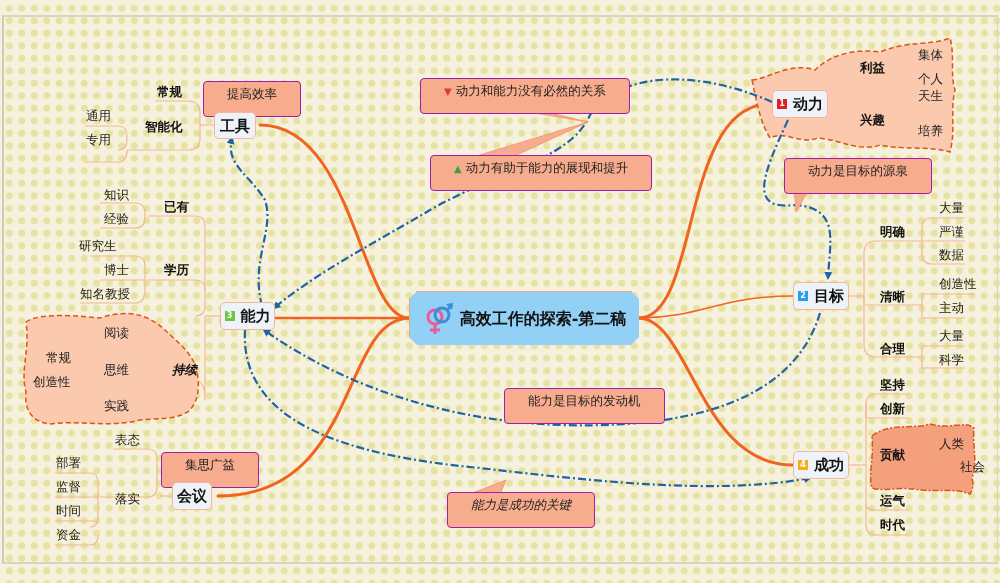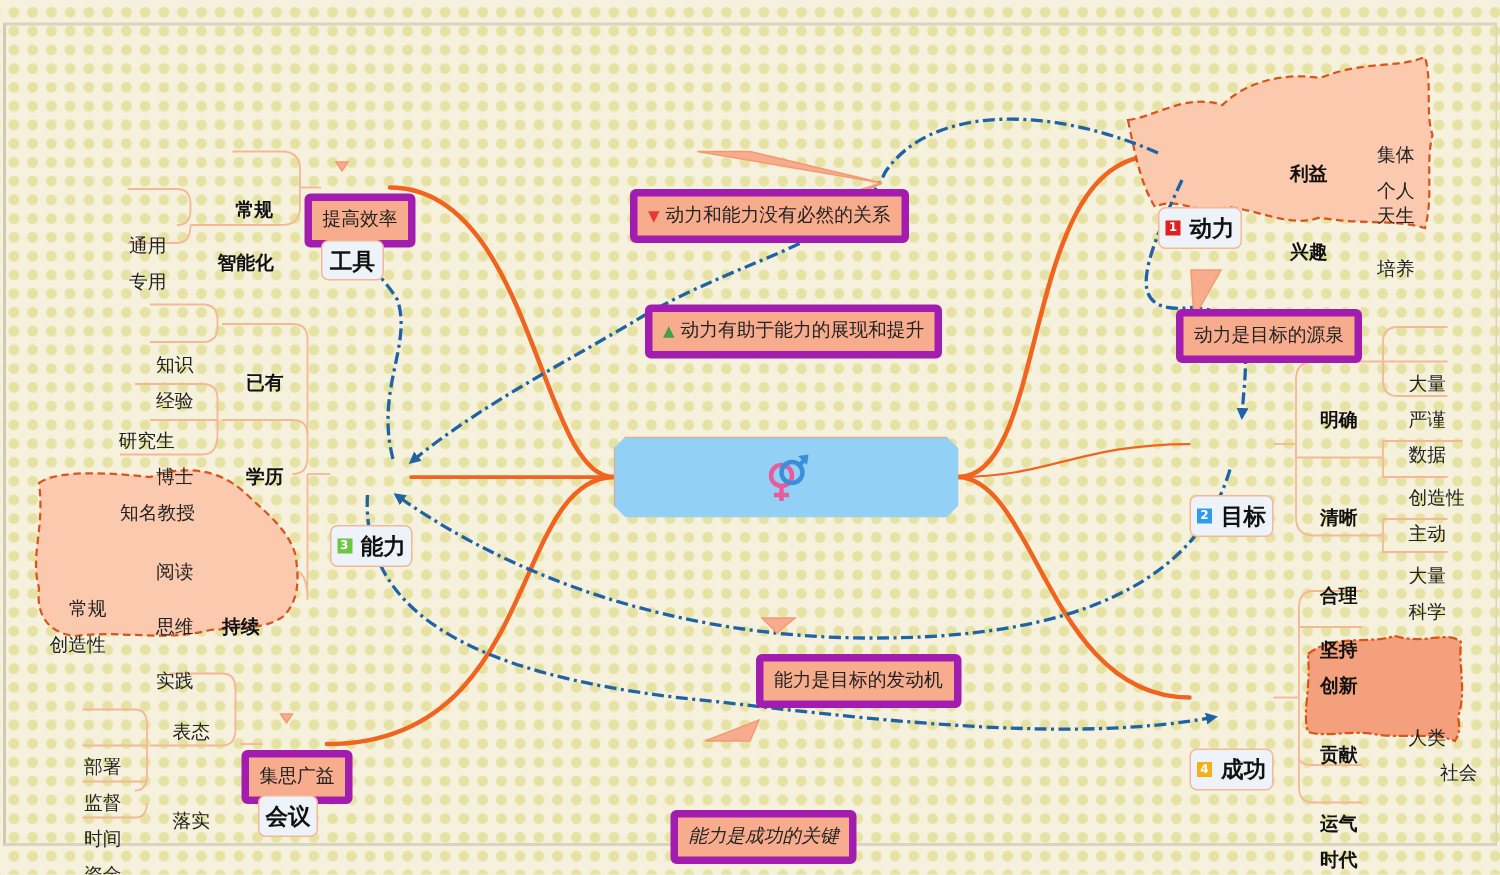--- a/index.html
+++ b/index.html
@@ -13,36 +13,36 @@
   }
   .frame {
     position:absolute; left:2px; top:15px; width:996px; height:549px;
     border-top:2px solid #d9d4bf; border-left:2px solid #cfcab3;
     border-bottom:2px solid #d9d4bf; border-right:1px solid #d9d4bf;
     box-sizing:border-box;
   }
   svg.layer { position:absolute; left:0; top:0; width:1000px; height:583px; }
   .node {
     position:absolute; box-sizing:border-box; white-space:nowrap;
-    font-size:13px; line-height:16px; color:#222;margin-top:48px;
+    font-size:13px; line-height:16px; color:#222;
   }
   .main {
     background:#eef3f9; border:1.5px solid #f3b79a; border-radius:5px;
     font-weight:bold; font-size:15px; color:#111;
     display:flex; align-items:center; justify-content:center; gap:6px;
   }
   .badge {
     display:inline-block; width:10px; height:10px; font-size:8px; line-height:10px;
     text-align:center; color:#fff; font-weight:bold;
   }
   .sub { font-size:12.5px; color:#222; }
   .bold { font-weight:bold; color:#111; }
   .callout {
-    background:#f7ad8d; border:5px solid #a21caf; border-radius:4px;
-    font-size:12.5px; color:#222; padding:0 7px; height:36px; line-height:24px;
+    background:#f7ad8d; border:1px solid #a21caf; border-radius:4px;
+    font-size:12.5px; color:#222; padding:0 23px; height:36px; line-height:24px;
   }
   .central {
     position:absolute; left:409px; top:291px; width:230px; height:54px;
     background:#92d0f5; border:1px solid #e4a98c;
     clip-path:polygon(8px 0,222px 0,230px 8px,230px 46px,222px 54px,8px 54px,0 46px,0 8px);
     display:flex; align-items:center; justify-content:center; gap:6px;
     font-weight:bold; font-size:16px; color:#111;
   }
 </style>
 </head>
@@ -143,20 +143,21 @@
 
 <div class="central">
   <svg width="30" height="34" viewBox="0 0 30 34">
     <circle cx="11" cy="15" r="7" fill="none" stroke="#e95c9a" stroke-width="3"></circle>
     <line x1="11" y1="22" x2="11" y2="32" stroke="#e95c9a" stroke-width="3"></line>
     <line x1="6" y1="28" x2="16" y2="28" stroke="#e95c9a" stroke-width="3"></line>
     <circle cx="18" cy="13" r="7" fill="none" stroke="#3a8fd8" stroke-width="3"></circle>
     <line x1="23" y1="8" x2="28" y2="3" stroke="#3a8fd8" stroke-width="3"></line>
     <polygon points="22,2 29,1 28,8" fill="#3a8fd8"></polygon>
   </svg>
+  <span>高效工作的探索-第二稿</span>
 </div>
 
 <div class="node callout" style="left:203px;top:81px;">提高效率</div>
 <div class="node main" style="left:214px;top:112px;width:42px;height:27px;">
   <span>工具</span>
 </div>
 <div class="node sub bold" style="left:157px;top:84px;">常规</div>
 <div class="node sub bold" style="left:145px;top:119px;">智能化</div>
 <div class="node sub" style="left:86px;top:108px;">通用</div>
 <div class="node sub" style="left:86px;top:132px;">专用</div>
@@ -165,21 +166,21 @@
   <span class="badge" style="background:#6cc644;">3</span>
   <span>能力</span>
 </div>
 <div class="node sub bold" style="left:164px;top:199px;">已有</div>
 <div class="node sub" style="left:104px;top:187px;">知识</div>
 <div class="node sub" style="left:104px;top:211px;">经验</div>
 <div class="node sub bold" style="left:164px;top:262px;">学历</div>
 <div class="node sub" style="left:79px;top:238px;">研究生</div>
 <div class="node sub" style="left:104px;top:262px;">博士</div>
 <div class="node sub" style="left:80px;top:286px;">知名教授</div>
-<div class="node sub bold" style="left:148px;top:362px;">持续</div>
+<div class="node sub bold" style="left:172px;top:362px;font-style:italic;">持续</div>
 <div class="node sub" style="left:104px;top:325px;">阅读</div>
 <div class="node sub" style="left:104px;top:362px;">思维</div>
 <div class="node sub" style="left:104px;top:398px;">实践</div>
 <div class="node sub" style="left:46px;top:350px;">常规</div>
 <div class="node sub" style="left:33px;top:374px;">创造性</div>
 
 <div class="node callout" style="left:161px;top:452px;">集思广益</div>
 <div class="node main" style="left:172px;top:482px;width:40px;height:28px;">
   <span>会议</span>
 </div>

